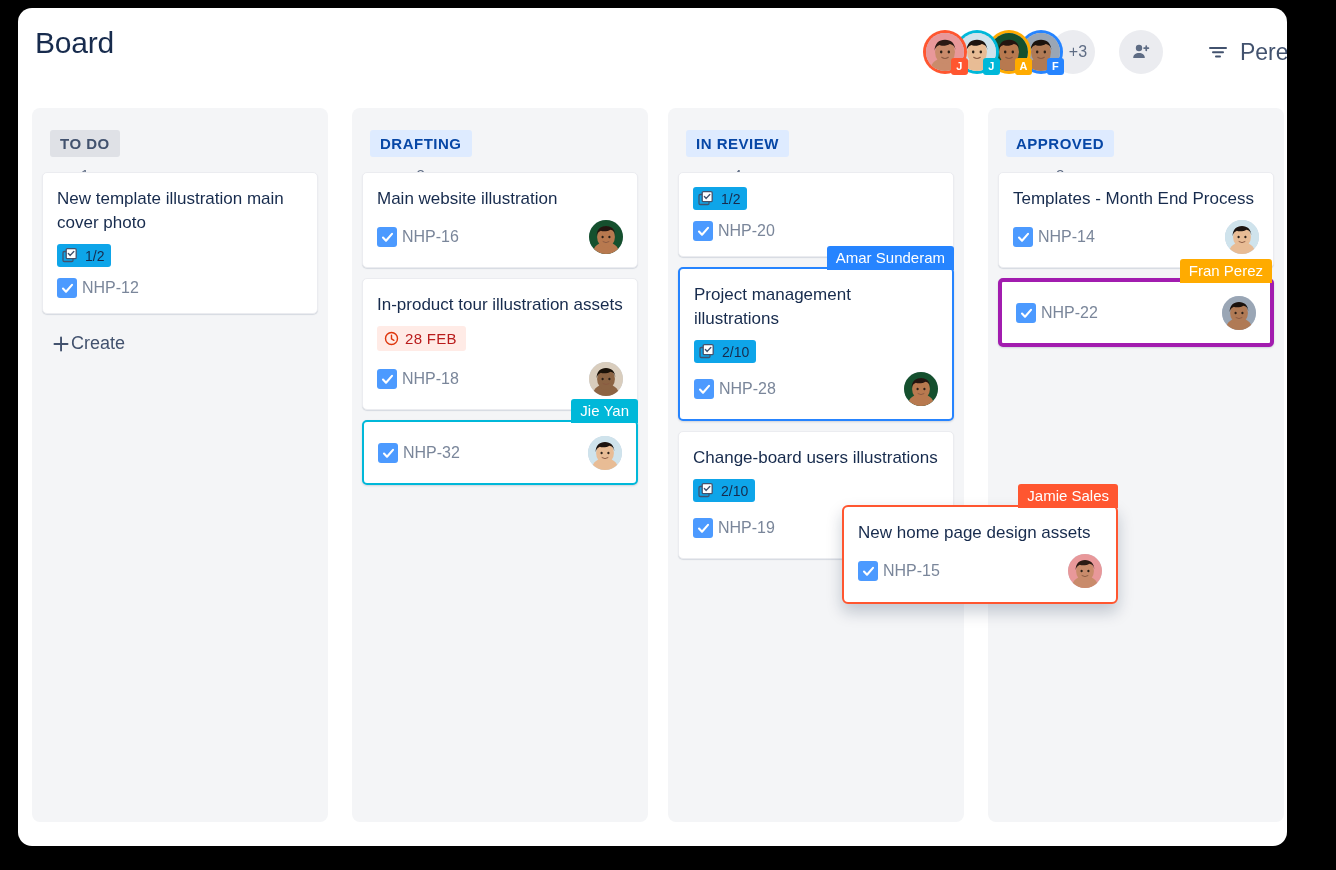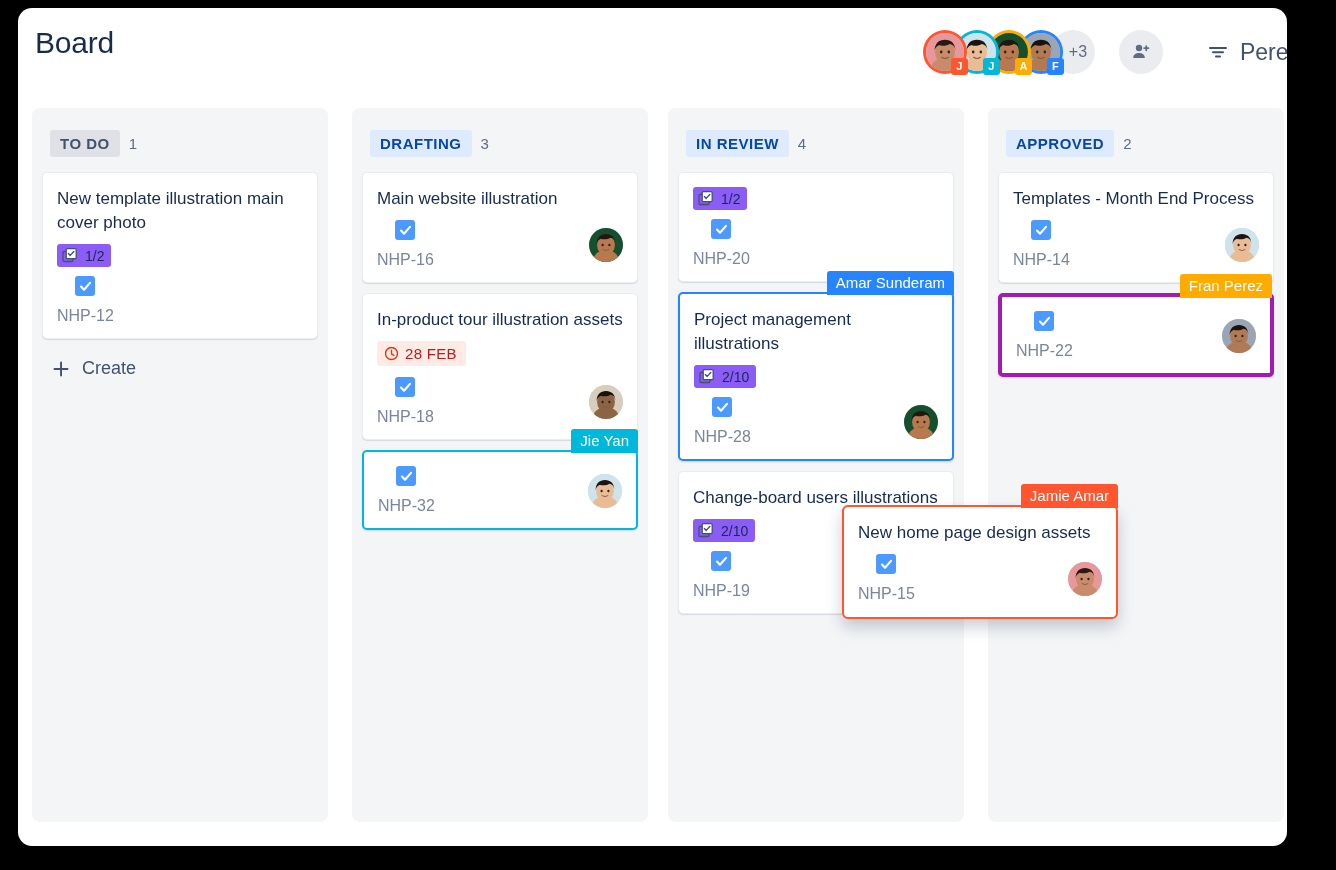--- a/index.html
+++ b/index.html
@@ -134,20 +134,21 @@
   .col-1 { left: 334px; }
   .col-2 { left: 650px; }
   .col-3 { left: 970px; }
 
   .col-header {
     position: absolute;
     left: 18px; top: 22px;
     display: flex;
     align-items: center;
     gap: 9px;
+    flex-direction: column;
   }
   .col-chip {
     font-size: 15px;
     font-weight: 700;
     letter-spacing: 0.5px;
     padding: 5px 10px;
     border-radius: 3px;
   }
   .chip-grey { background: #dfe1e6; color: #42526e; }
   .chip-blue { background: #deebff; color: #0747a6; }
@@ -179,21 +180,21 @@
   .meta-row {
     display: flex;
     align-items: center;
     justify-content: space-between;
     min-height: 24px;
   }
   .subtask-pill {
     display: inline-flex;
     align-items: center;
     gap: 6px;
-    background: #8b5cf6;
+    background: #0ea5e9;
     border-radius: 3px;
     padding: 3px 7px 3px 5px;
     margin-bottom: 9px;
     width: fit-content;
   }
   .subtask-count {
     font-size: 14px;
     color: #172b4d;
   }
   .date-pill {
@@ -208,22 +209,21 @@
   }
   .date-text {
     font-size: 15px;
     font-weight: 400;
     color: #b91c1c;
     letter-spacing: 0.3px;
   }
   .issue-row {
     display: flex;
     align-items: center;
-    gap: 11px;
-    flex-direction: column;
+    gap: 5px;
   }
   .checkbox-icon {
     width: 20px; height: 20px;
     border-radius: 3px;
     background: #4c9aff;
     display: flex;
     align-items: center;
     justify-content: center;
     flex: 0 0 auto;
   }
@@ -269,21 +269,21 @@
     border: 2px solid #ff5630;
     border-radius: 6px;
     padding: 14px;
     box-shadow: 0 8px 16px rgba(9,30,66,0.22);
     z-index: 40;
   }
 
   .create-row {
     display: flex;
     align-items: center;
-    gap: 12px;
+    gap: 1px;
     padding: 9px 12px 9px 10px;
     margin-top: 2px;
     cursor: pointer;
     border-radius: 3px;
   }
   .create-label {
     font-size: 18px;
     color: #42526e;
   }
 </style>
@@ -633,21 +633,21 @@
                   <path d="M16.5 25.5q3.5 2.5 7 0" stroke="#8a5a42" stroke-width="1.1" fill="none" stroke-linecap="round"></path>
                 </svg>
               </span>
             </div>
           </div>
         </div>
       </div>
     </div>
 
   <div class="floating-card" id="floating-card">
-      <span class="drag-label lbl-orange">Jamie Amar</span>
+      <span class="drag-label lbl-orange">Jamie Sales</span>
       <div class="card-title">New home page design assets</div>
       <div class="meta-row">
         <div class="issue-row">
           <span class="checkbox-icon">
             <svg width="13" height="13" viewBox="0 0 13 13">
               <path d="M2 6.6l3 3.1L11 2.9" stroke="#ffffff" stroke-width="2.1" fill="none" stroke-linecap="round" stroke-linejoin="round"></path>
             </svg>
           </span>
           <span class="issue-key">NHP-15</span>
         </div>

